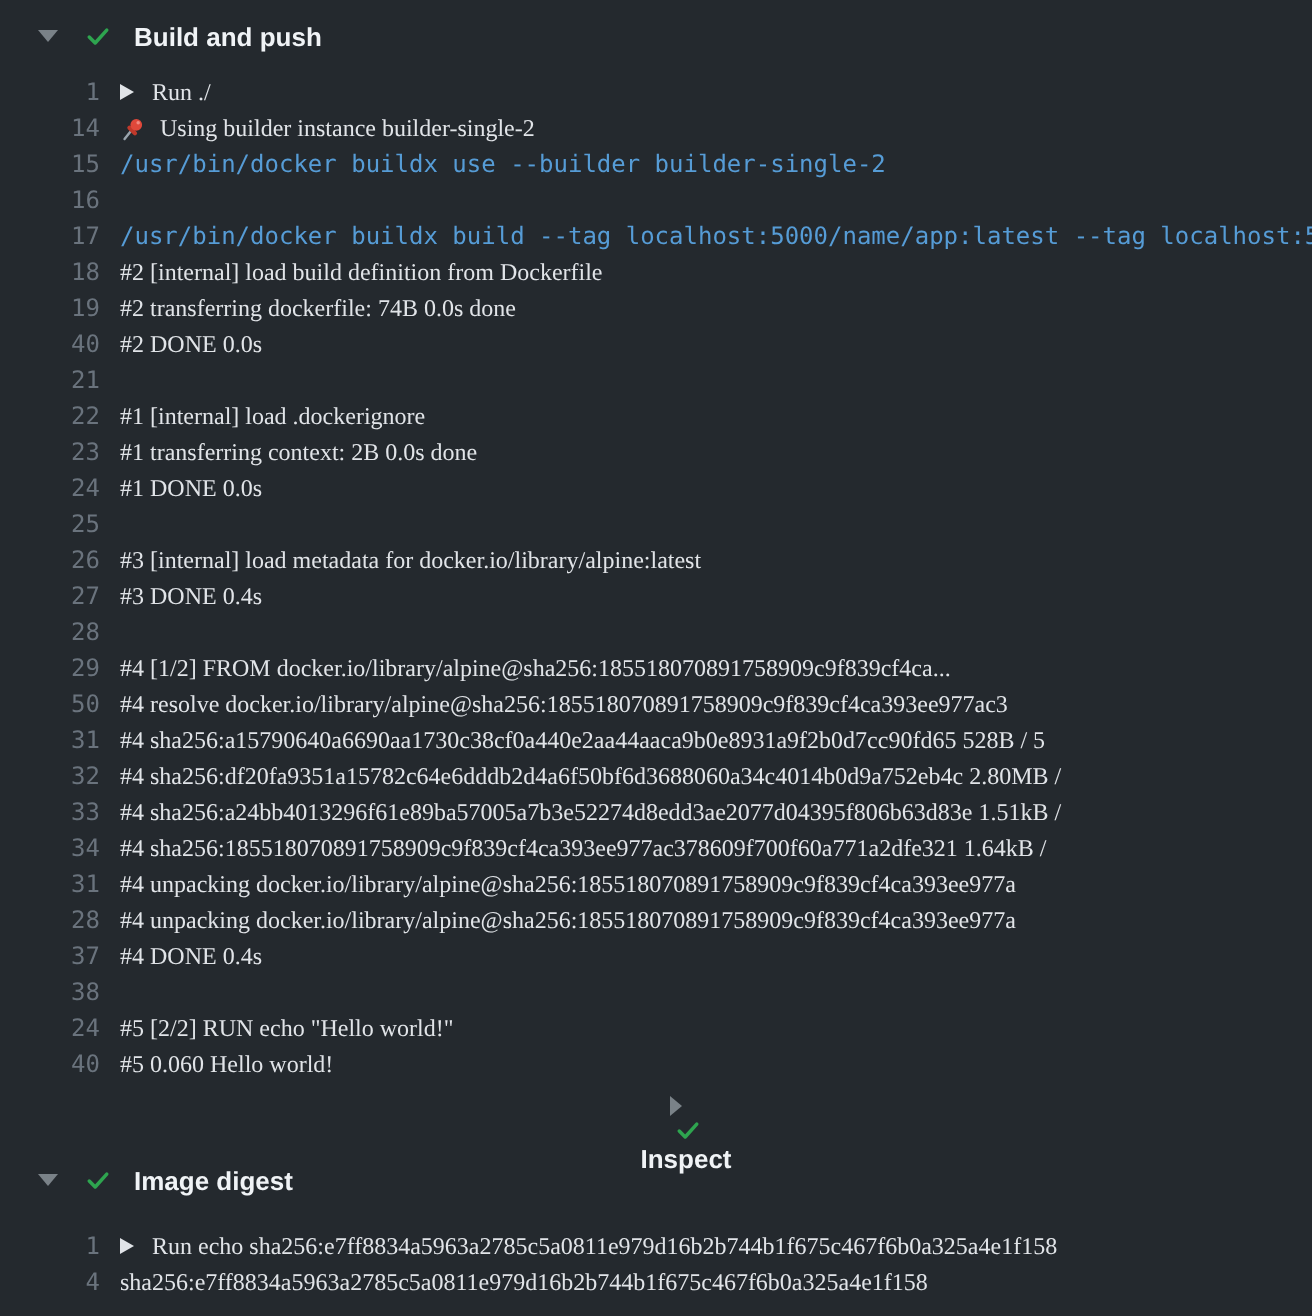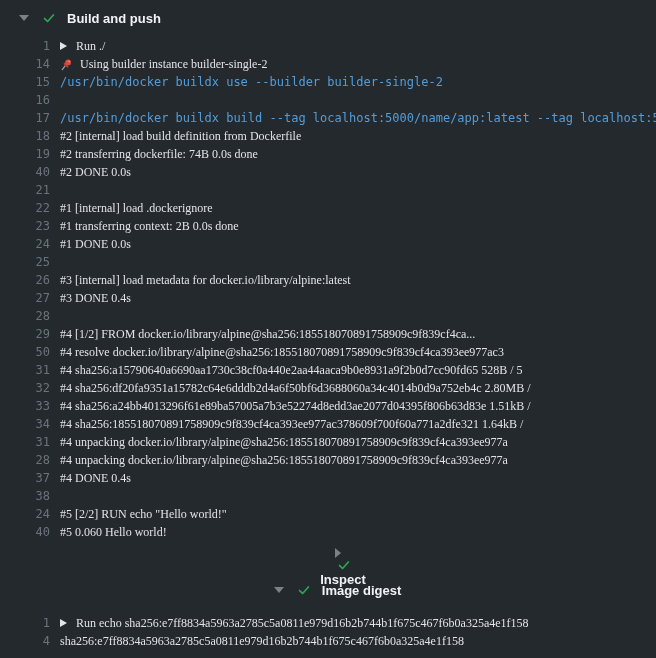--- a/index.html
+++ b/index.html
@@ -24,21 +24,21 @@
   .chev.down{border-left:5px solid transparent;border-right:5px solid transparent;border-top:6px solid #7a8288;}
   .chev.right{border-top:5px solid transparent;border-bottom:5px solid transparent;border-left:6px solid #7a8288;}
   .sec-header .check{margin-left:13px;flex:0 0 auto;display:flex;}
   .sec-header .sec-label{
     margin-left:11px;
     font-family:"Liberation Sans","DejaVu Sans",sans-serif;
     font-size:13px;font-weight:bold;color:#f0f3f6;
   }
   .mt8{margin-top:8px;}
   .mt7{margin-top:7px;flex-direction:column;}
-  .mt12{margin-top:12px;justify-content:center;}
+  .mt12{margin-top:12px;}
   
   .lines{overflow:hidden;}
   .lines.gap9{margin-top:9px;}
   .lines.gap14{margin-top:14px;}
   .line{
     display:flex;align-items:center;
     height:18px;
     white-space:pre;overflow:hidden;
   }
   .num{

